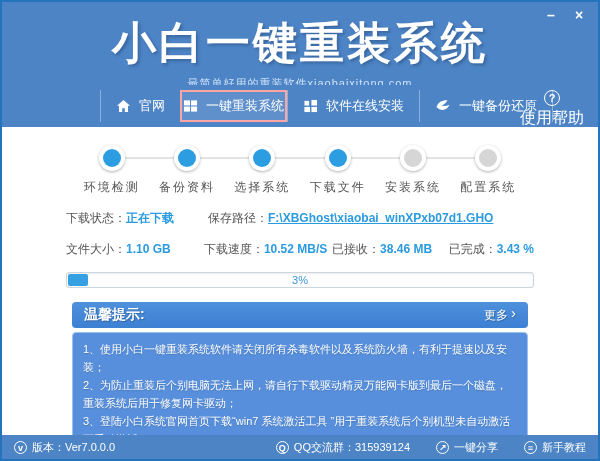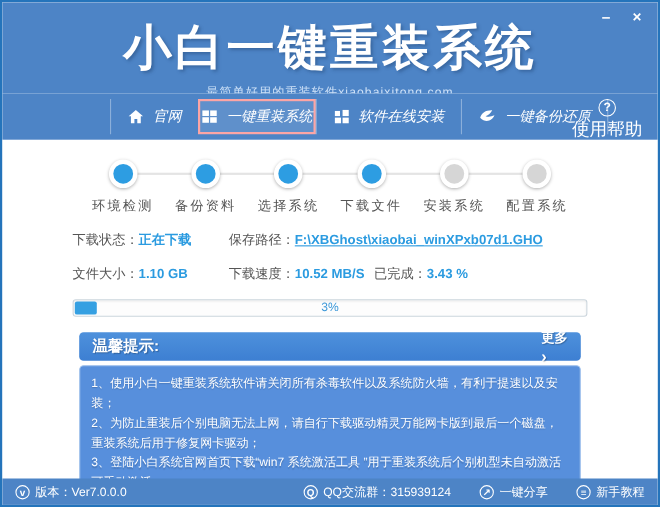--- a/index.html
+++ b/index.html
@@ -17,21 +17,21 @@
     letter-spacing:3px; text-shadow:2px 2px 3px rgba(20,50,90,.35);
   }
   .subtitle { margin-top:3px; font-size:11px; color:#cfe2f8; letter-spacing:1px; }
   .win-controls { position:absolute; top:4px; right:10px; display:flex; gap:10px; }
   .win-btn {
     color:#fff; font-size:14px; width:18px; height:18px; line-height:18px;
     text-align:center; cursor:pointer; font-weight:bold;
   }
   
   .nav { background:#4d84c6; height:42px; display:flex; align-items:center; padding-left:98px; position:relative; }
-  .tabs { display:flex; align-items:stretch; border-right:1px solid rgba(255,255,255,.35);font-style:italic; }
+  .tabs { display:flex; align-items:stretch; border-right:1px solid rgba(255,255,255,.35); }
   .tab {
     display:flex; align-items:center; gap:8px; color:#fff; font-size:13px;
     padding:7px 15px; border-left:1px solid rgba(255,255,255,.35); cursor:pointer; white-space:nowrap;
   }
   .tab.selected {
     border:2px solid #fca5a5; background:rgba(255,255,255,.10); padding:5px 1px;align-items:center;
   }
   .tab svg { display:block; }
   .help { position:absolute; right:14px; top:5px; text-align:center; color:#fff; cursor:pointer; }
   .help-circle {
@@ -73,21 +73,21 @@
     position:absolute; left:0; width:100%; text-align:center;
     font-size:11px; color:#3a97d8; line-height:14px;
   }
   
   .tips { margin:14px 70px 0; }
   .tips-header {
     background:linear-gradient(#4e91dc,#3d7fd2); border-radius:4px; color:#fff;
     padding:4px 12px; display:flex; justify-content:space-between; align-items:center;
     font-size:14px; font-weight:bold; text-shadow:1px 1px 1px rgba(0,0,0,.25); height:26px;
   }
-  .tips-more { font-size:12px; font-weight:bold; display:flex; align-items:flex-start; gap:3px; cursor:pointer;flex-direction:column; }
+  .tips-more { font-size:12px; font-weight:normal; display:flex; align-items:flex-start; gap:3px; cursor:pointer; }
   .tips-more-arrow { font-size:15px; line-height:12px; }
   .tips-body {
     margin-top:4px; background:#578fdc; border:1px solid #9cbfec; border-radius:4px;
     padding:7px 10px; color:#fff; font-size:11px; line-height:18px;
     text-shadow:0 1px 1px rgba(0,0,0,.18);
   }
   
   .footer {
     position:absolute; left:0; right:0; bottom:0; height:24px; background:#4d84c6;
     display:flex; align-items:center; justify-content:space-between;
@@ -209,20 +209,23 @@
       <div class="pair">
         <span class="lab">保存路径：</span><span class="link">F:\XBGhost\xiaobai_winXPxb07d1.GHO</span>
       </div>
     </div>
     <div class="stat-row">
       <div class="pair w1">
         <span class="lab">文件大小：</span><span class="val">1.10 GB</span>
       </div>
       <div class="pair w2">
         <span class="lab">下载速度：</span><span class="val">10.52 MB/S</span>
+      </div>
+      <div class="pair w3">
+        <span class="lab">已接收：</span><span class="val">38.46 MB</span>
       </div>
       <div class="pair">
         <span class="lab">已完成：</span><span class="val">3.43 %</span>
       </div>
     </div>
   </div>
 
   <div class="progress-wrap">
     <div class="progress-fill" style="width: 3%;"></div>
     <div class="progress-text">3%</div>

